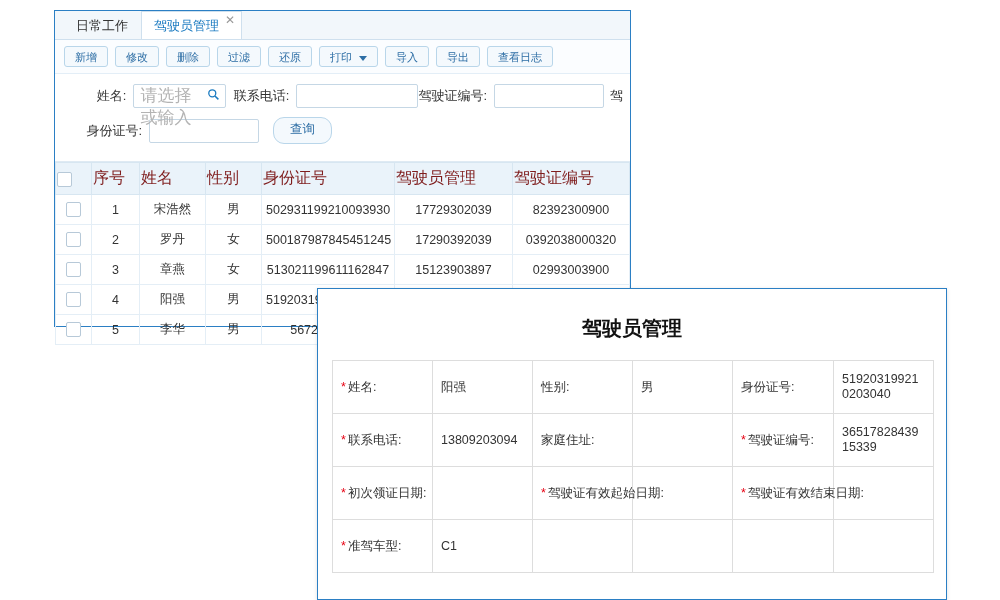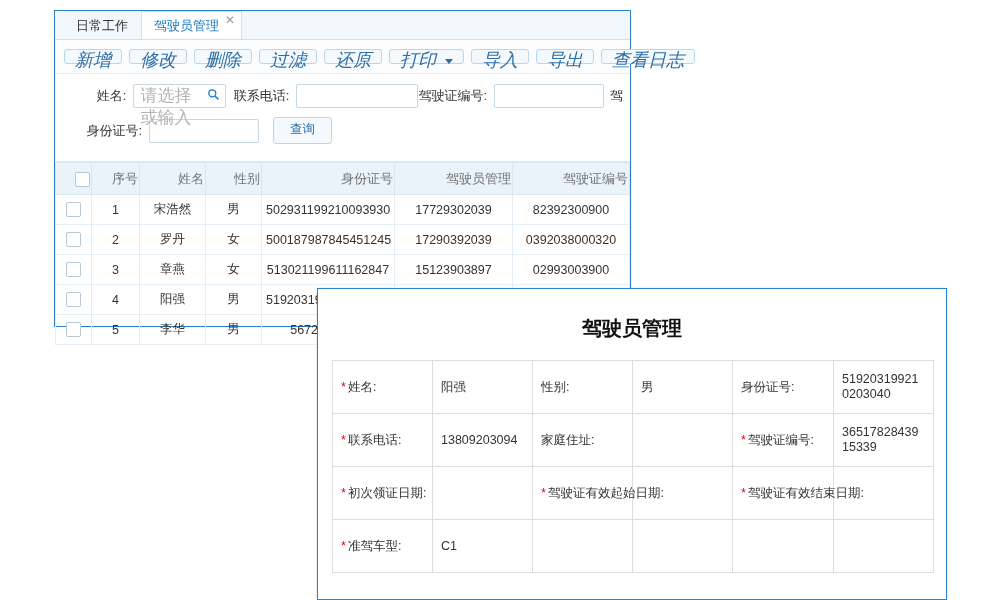--- a/index.html
+++ b/index.html
@@ -72,32 +72,31 @@
     display: flex;
     align-items: center;
     gap: 7px;
     height: 34px;
     padding: 0 9px;
     background: #fbfdff;
     border-bottom: 1px solid #e3eef7;
     box-sizing: border-box;
   }
   .btn {
-    height: 15px;
+    height: 21px;
     line-height: 21px;
     padding: 0 10px;
-    font-size: 18px;
+    font-size: 11px;
     color: #2d6ea5;
     background: #f4f9fd;
     border: 1px solid #b9d6ea;
     border-radius: 3px;
     box-sizing: border-box;
     cursor: pointer;
     white-space: nowrap;
-    font-style: italic;
   }
   .btn .caret {
     display: inline-block;
     margin-left: 4px;
     border-left: 4px solid transparent;
     border-right: 4px solid transparent;
     border-top: 5px solid #2d6ea5;
     vertical-align: middle;
   }
 
@@ -148,40 +147,40 @@
   }
   .input.w135 { width: 122px; }
   .input.w110 { width: 110px; }
   .btn-query {
     height: 25px;
     line-height: 23px;
     padding: 0 16px;
     background: #f4f9fd;
     border: 1px solid #b9d6ea;
     color: #2d6ea5;
-    border-radius: 3px;
+    border-radius: 11px;
     font-size: 12.5px;
     cursor: pointer;
     margin-left: 14px;
   }
 
   
   table.grid {
     border-collapse: collapse;
     width: 100%;
     table-layout: fixed;
   }
   table.grid th {
     background: #eaf3fa;
     border: 1px solid #d7e6f1;
     font-weight: normal;
-    font-size: 13px;
-    color: #737373;
+    font-size: 16px;
+    color: #7f1d1d;
     height: 29px;
-    text-align: right;
+    text-align: left;
   }
   table.grid td {
     border: 1px solid #e4eef6;
     height: 29px;
     font-size: 12.5px;
     color: #333;
     text-align: center;
     padding: 0 4px;
     overflow: hidden;
     white-space: nowrap;

